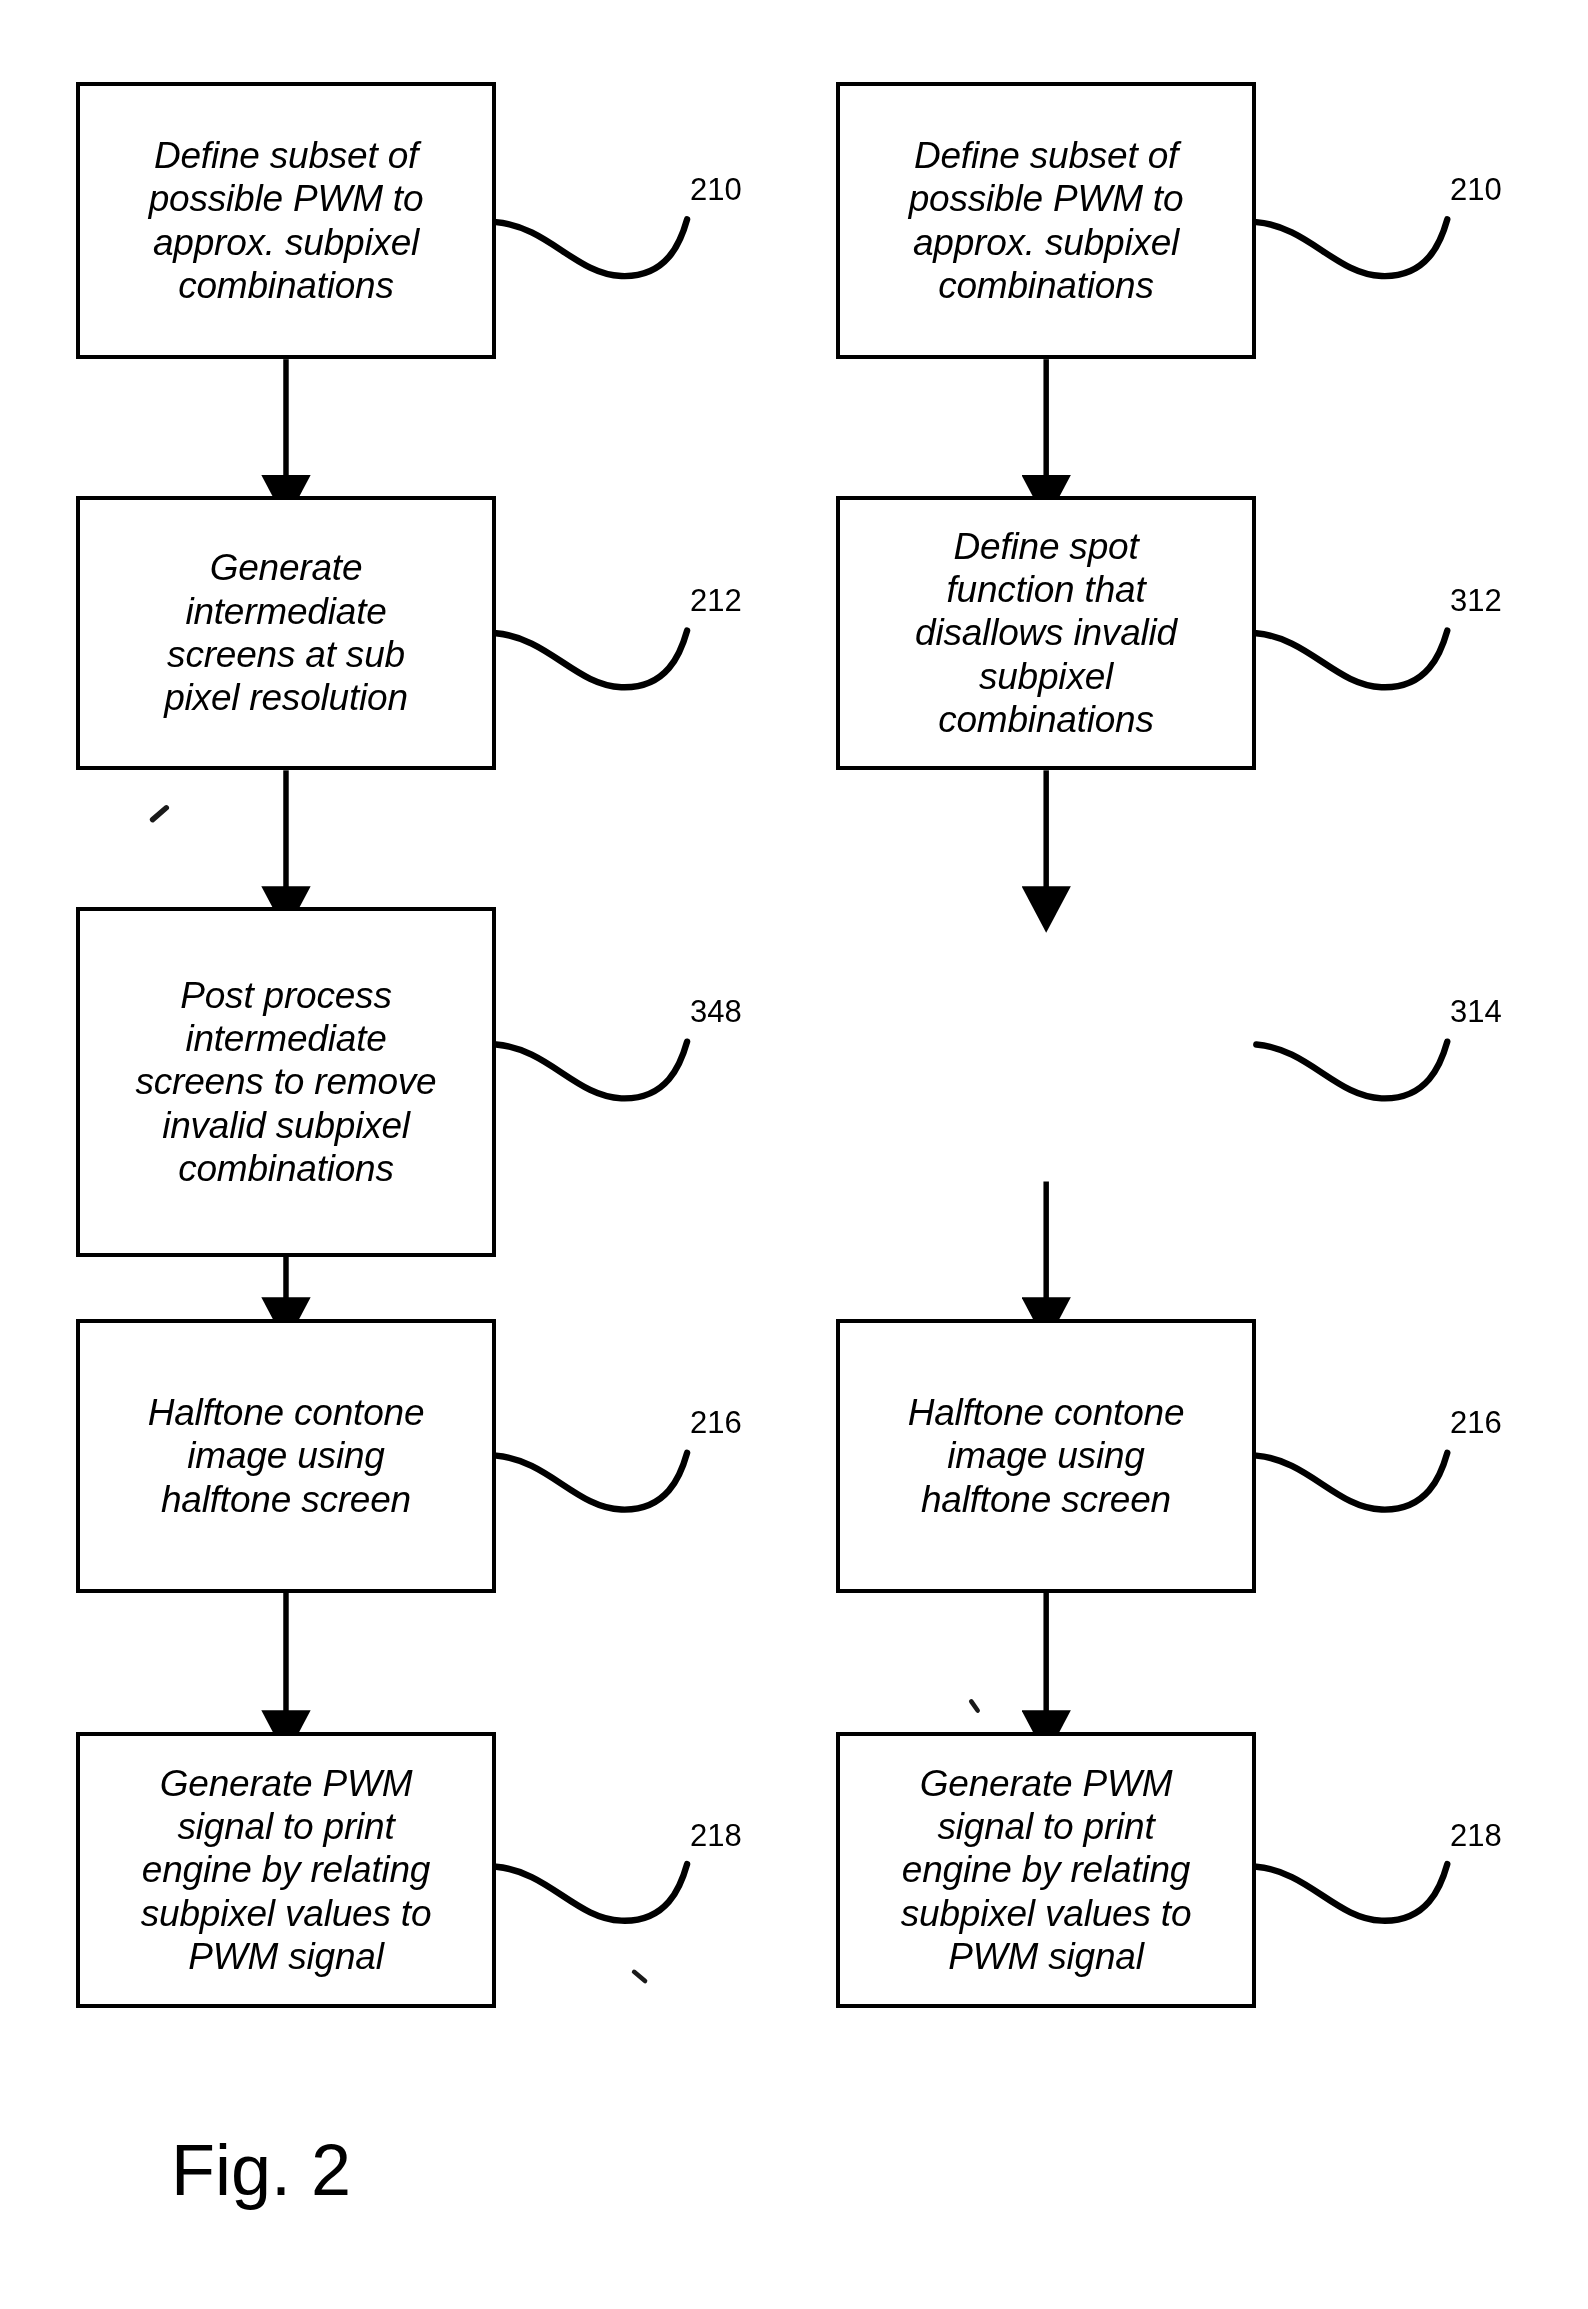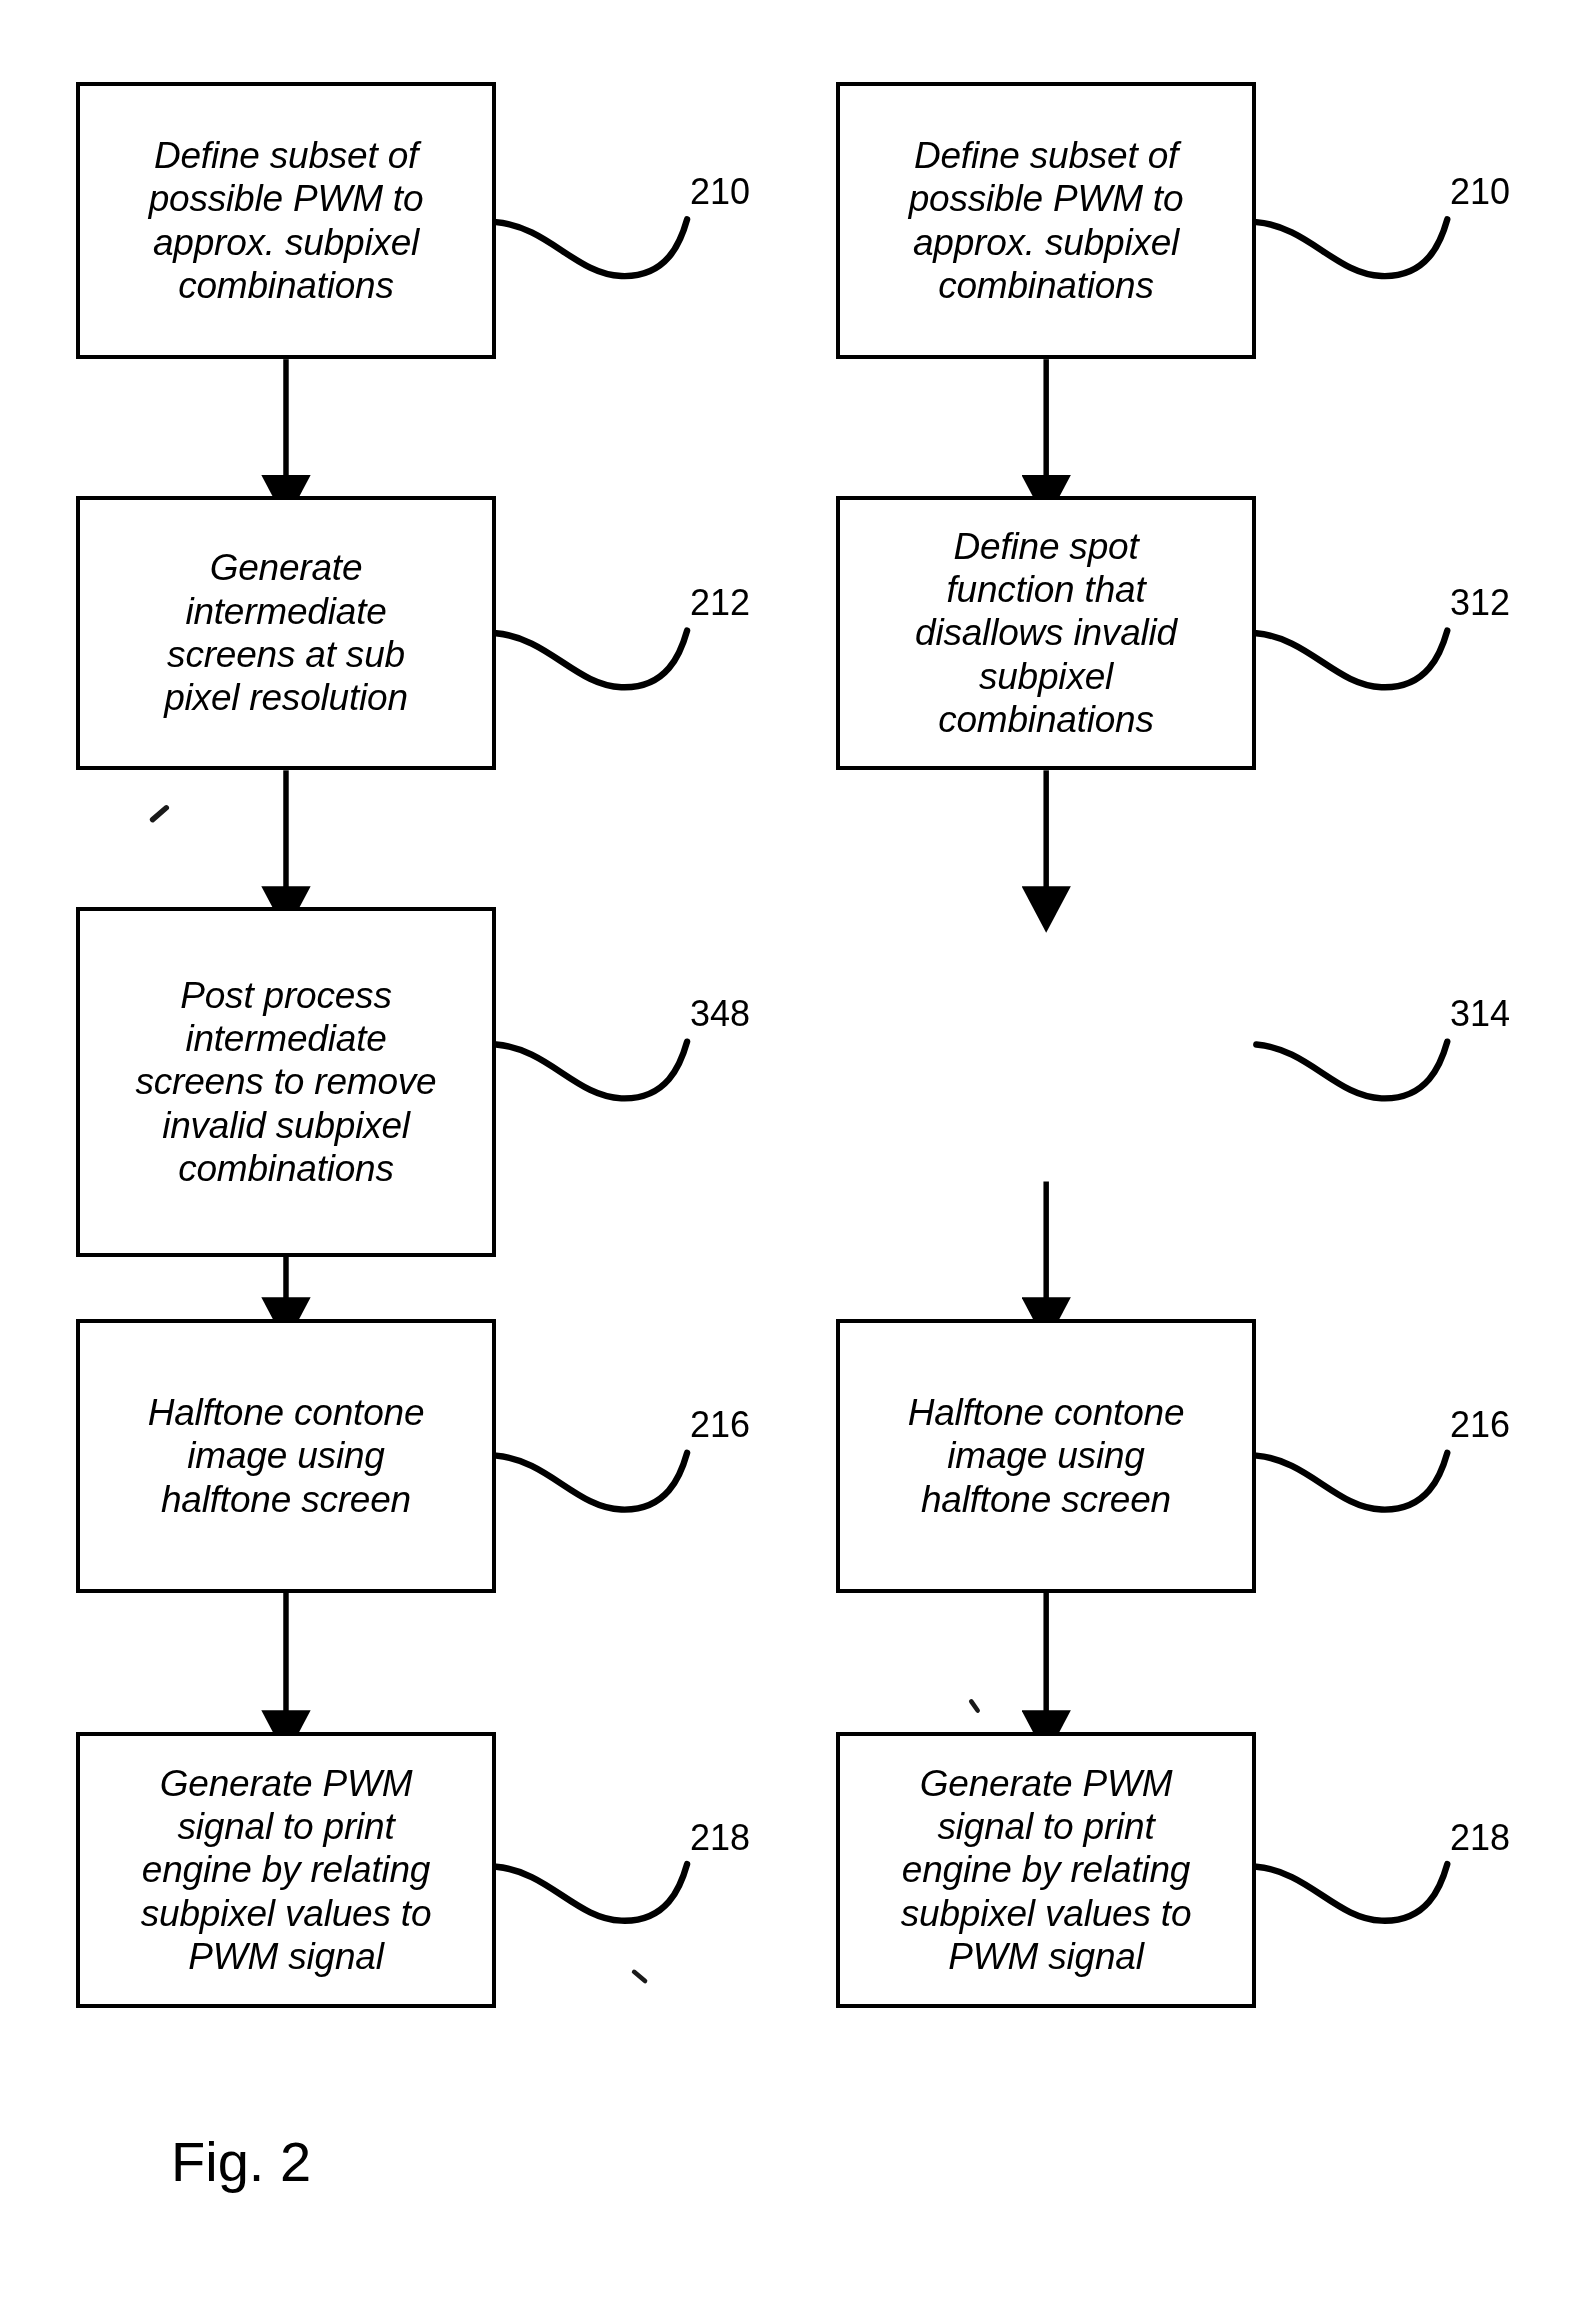--- a/index.html
+++ b/index.html
@@ -50,30 +50,30 @@
     line-height: 1.17;
     letter-spacing: -0.2px;
     color: #000000;
     white-space: pre-line;
     font-style: italic;
   }
   
   .ref-num {
     position: absolute;
     font-family: "Liberation Sans", sans-serif;
-    font-size: 36px;
+    font-size: 31px;
     line-height: 1;
     color: #000000;
     white-space: nowrap;
   }
   
   .fig-caption {
     position: absolute;
     font-family: "Liberation Sans", sans-serif;
-    font-size: 56px;
+    font-size: 72px;
     line-height: 1;
     color: #000000;
     white-space: nowrap;
   }
 </style>
 </head>
 <body>
 
 <div id="figure-sheet">
 

